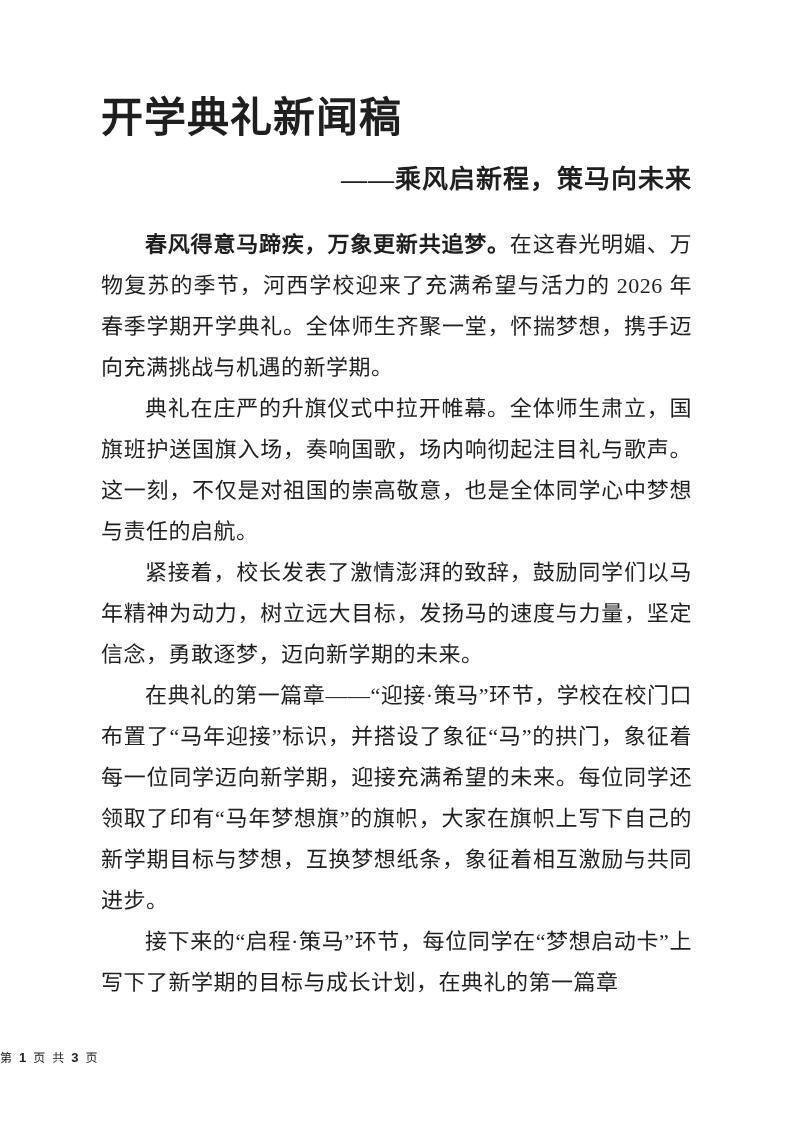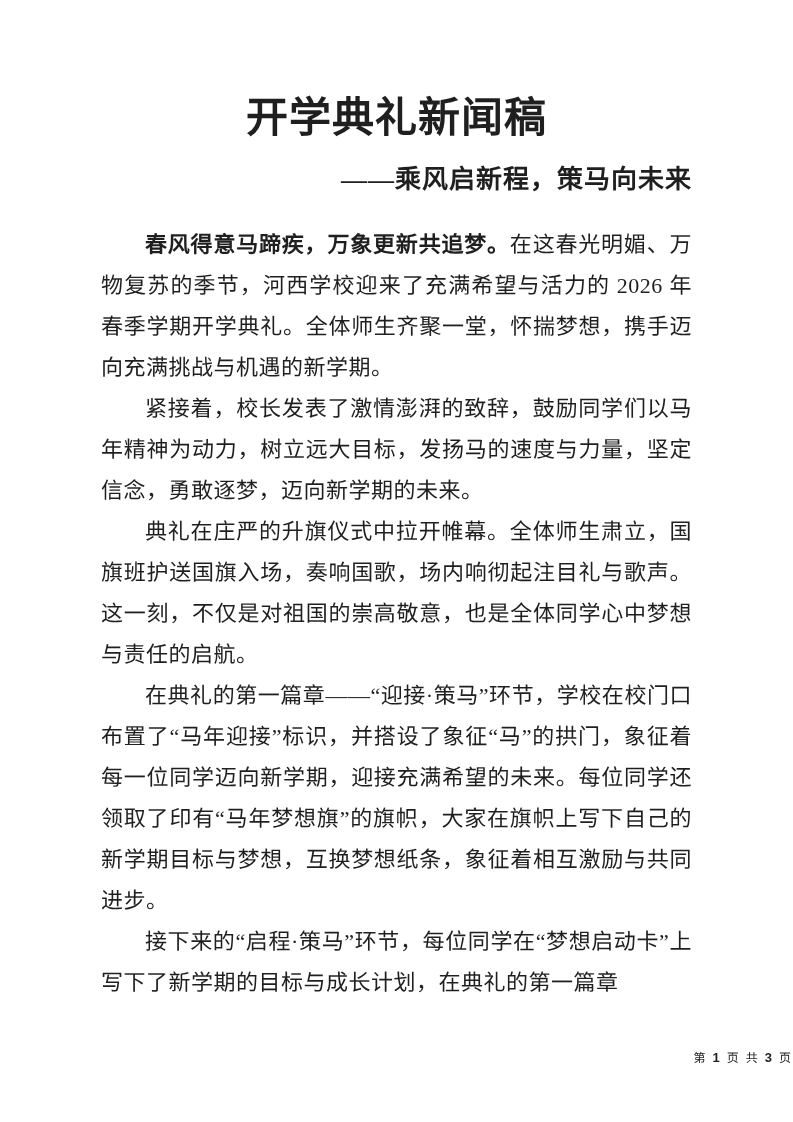--- a/index.html
+++ b/index.html
@@ -18,21 +18,21 @@
     padding: 0 101px;
     overflow: hidden;
     font-family: "Liberation Serif", "DejaVu Serif", serif;
   }
   .doc-title {
     margin: 0;
     padding-top: 86px;
     font-size: 42px;
     line-height: 64px;
     font-weight: 700;
-    text-align: center;
+    text-align: left;
     letter-spacing: 1px;
   }
   .doc-subtitle {
     margin: 0;
     padding-top: 10px;
     font-size: 26px;
     line-height: 40px;
     font-weight: 700;
     text-align: right;
     letter-spacing: 1px;
@@ -51,21 +51,21 @@
     word-break: break-all;
   }
   .para-lead {
     font-weight: 700;
   }
   .page-footer {
     position: absolute;
     left: 0;
     right: 0;
     bottom: 56px;
-    text-align: right;
+    text-align: left;
     font-size: 12px;
     line-height: 16px;
     letter-spacing: 2px;
     color: #1f1f1f;
   }
   .page-footer .num {
     font-weight: 700;
     font-family: "Liberation Sans", "DejaVu Sans", sans-serif;
     font-size: 13px;
   }
@@ -77,24 +77,24 @@
 
   <h1 class="doc-title">开学典礼新闻稿</h1>
 
   <h2 class="doc-subtitle">——乘风启新程，策马向未来</h2>
 
   <div class="doc-body">
     <p>
       <span class="para-lead">春风得意马蹄疾，万象更新共追梦。</span><span>在这春光明媚、万物复苏的季节，河西学校迎来了充满希望与活力的 2026 年春季学期开学典礼。全体师生齐聚一堂，怀揣梦想，携手迈向充满挑战与机遇的新学期。</span>
     </p>
     <p>
-      <span>紧接着，校长发表了激情澎湃的致辞，鼓励同学们以马年精神为动力，树立远大目标，发扬马的速度与力量，坚定信念，勇敢逐梦，迈向新学期的未来。</span>
+      <span>典礼在庄严的升旗仪式中拉开帷幕。全体师生肃立，国旗班护送国旗入场，奏响国歌，场内响彻起注目礼与歌声。这一刻，不仅是对祖国的崇高敬意，也是全体同学心中梦想与责任的启航。</span>
     </p>
     <p>
-      <span>典礼在庄严的升旗仪式中拉开帷幕。全体师生肃立，国旗班护送国旗入场，奏响国歌，场内响彻起注目礼与歌声。这一刻，不仅是对祖国的崇高敬意，也是全体同学心中梦想与责任的启航。</span>
+      <span>紧接着，校长发表了激情澎湃的致辞，鼓励同学们以马年精神为动力，树立远大目标，发扬马的速度与力量，坚定信念，勇敢逐梦，迈向新学期的未来。</span>
     </p>
     <p>
       <span>在典礼的第一篇章——“迎接·策马”环节，学校在校门口布置了“马年迎接”标识，并搭设了象征“马”的拱门，象征着每一位同学迈向新学期，迎接充满希望的未来。每位同学还领取了印有“马年梦想旗”的旗帜，大家在旗帜上写下自己的新学期目标与梦想，互换梦想纸条，象征着相互激励与共同进步。</span>
     </p>
     <p>
       <span>接下来的“启程·策马”环节，每位同学在“梦想启动卡”上写下了新学期的目标与成长计划，在典礼的第一篇章</span>
     </p>
   </div>
 
   <div class="page-footer">

